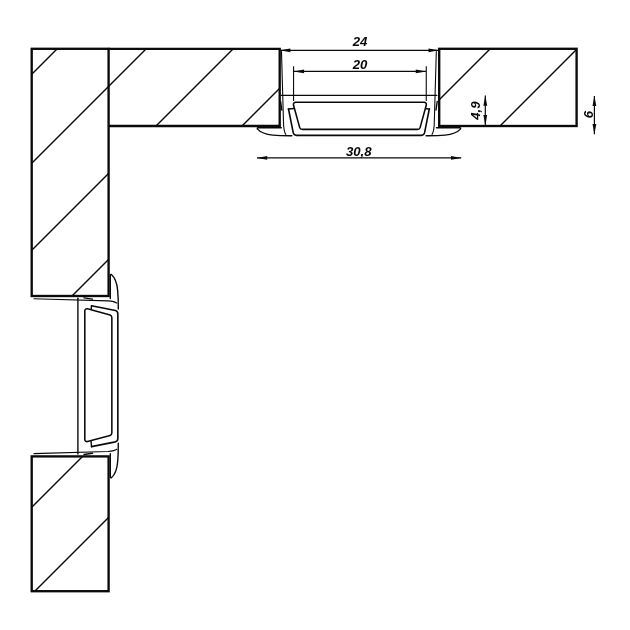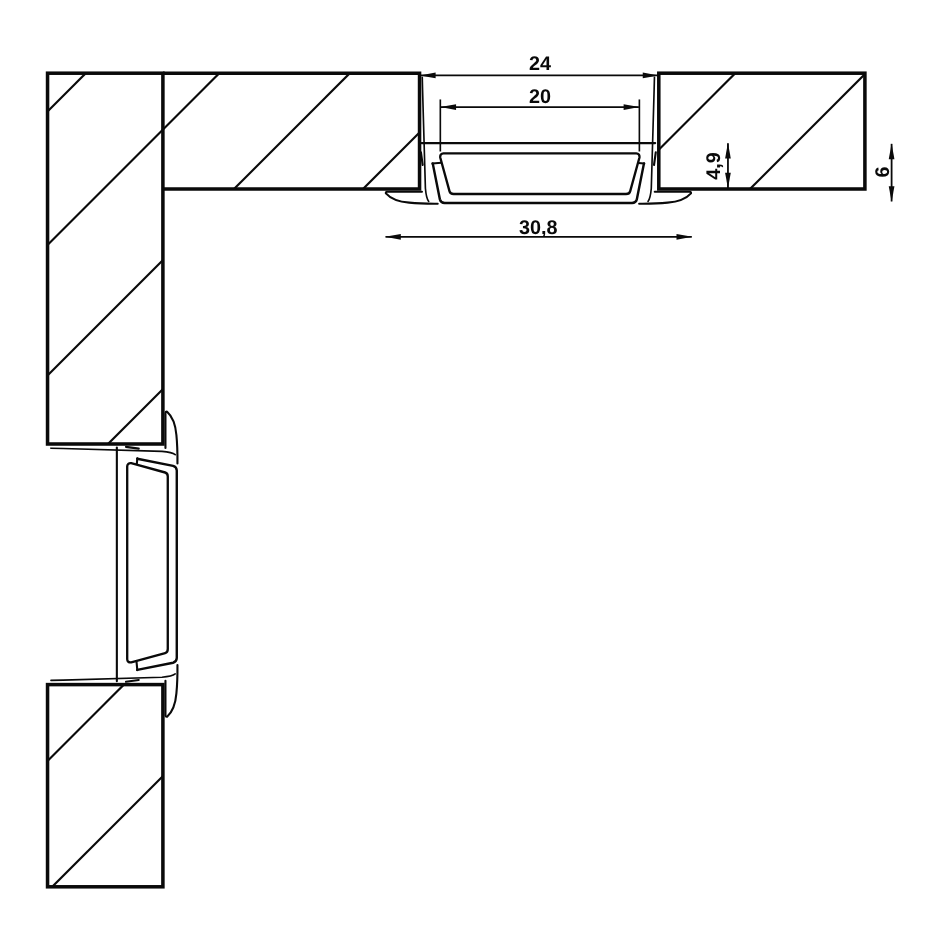--- a/index.html
+++ b/index.html
@@ -1,16 +1,16 @@
 <!DOCTYPE html>
 <html><head>
 <meta charset="utf-8">
 <style>
 html,body{margin:0;padding:0;background:#fff;}
-#wrap{width:630px;height:630px;position:relative;background:#d946ef;overflow:hidden;}
+#wrap{width:630px;height:630px;position:relative;background:#d946ef;overflow:hidden;font-style:italic;}
 text{font-family:"Liberation Sans",sans-serif;fill:#0a0a0a;}
 </style>
 </head>
 <body>
 <div id="wrap">
 <svg width="630" height="630" viewBox="0 0 630 630">
 <rect x="0" y="0" width="630" height="630" fill="#fff"></rect>
 <defs>
   <clipPath id="cpA">
           <rect x="31.7" y="48.8" width="76.9" height="247.2"></rect>

